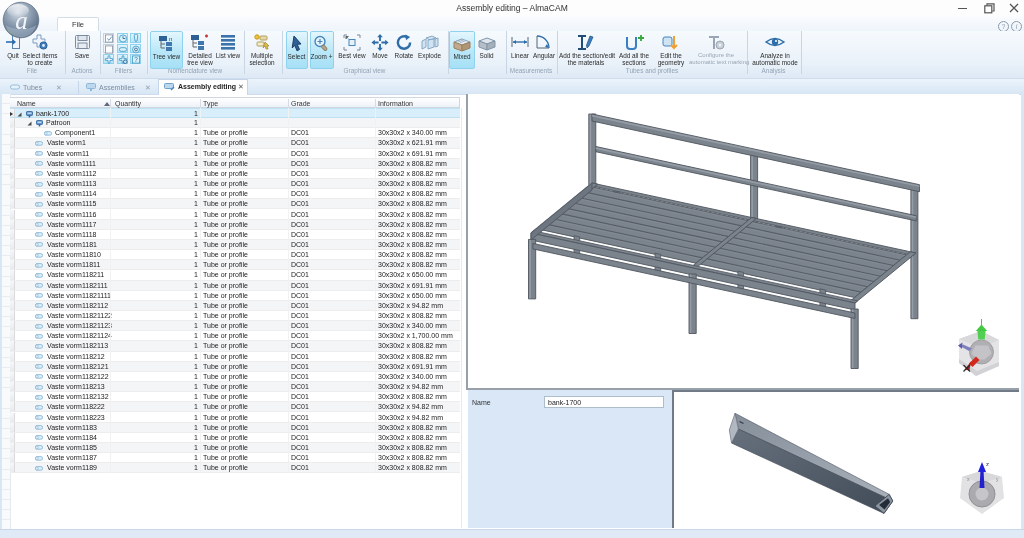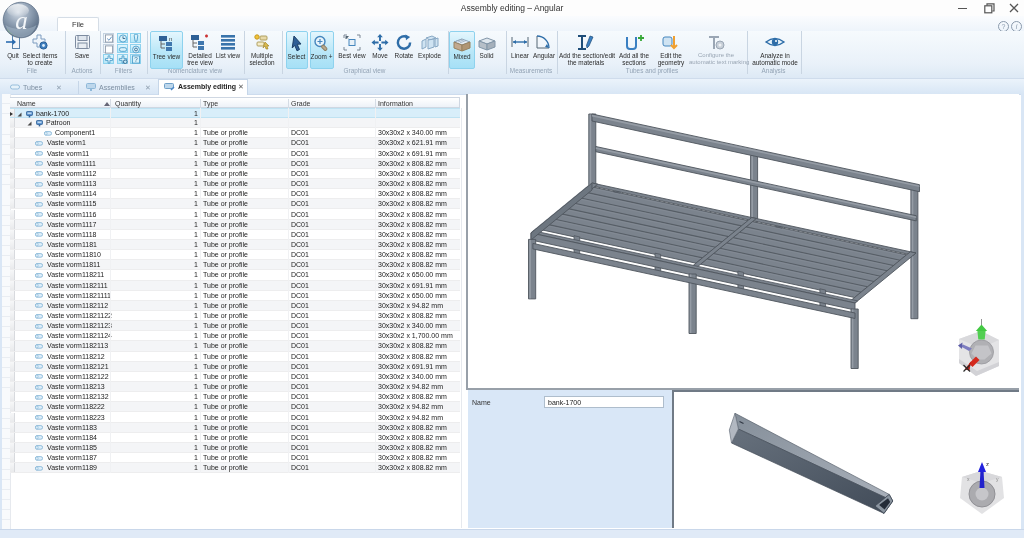--- a/index.html
+++ b/index.html
@@ -1,21 +1,21 @@
 <!DOCTYPE html>
 <html><head><meta charset="utf-8"><style>
 *{margin:0;padding:0;}
 body{width:1024px;height:538px;overflow:hidden;font-family:"Liberation Sans",sans-serif;background:#fff;position:relative;}
 .t{position:absolute;top:1px;font-size:7px;color:#222;white-space:nowrap;}
 .abs{position:absolute;}
 svg{vertical-align:top;}
 </style></head><body>
 
 <div class="abs" style="left:0;top:0;width:1024px;height:16px;background:#fdfdfd;"></div>
-<div class="abs" style="left:0;top:3px;width:1024px;text-align:center;font-size:8.5px;color:#333;">Assembly editing – Angular</div>
+<div class="abs" style="left:0;top:3px;width:1024px;text-align:center;font-size:8.5px;color:#333;">Assembly editing – AlmaCAM</div>
 <div class="abs" style="left:958px;top:7.5px;width:9px;height:1.5px;background:#555;"></div>
 <svg class="abs" style="left:984px;top:3px;" width="11" height="11" viewBox="0 0 11 11">
     <rect x="0.8" y="2.8" width="7" height="7" fill="none" stroke="#555" stroke-width="1.2"></rect>
     <path d="M3,2.6 V0.9 H10 V8 H8.3" fill="none" stroke="#555" stroke-width="1.2"></path>
   </svg>
 <svg class="abs" style="left:1009px;top:3px;" width="10" height="10" viewBox="0 0 10 10">
     <path d="M1,1 L9,9 M9,1 L1,9" stroke="#555" stroke-width="1.3"></path>
   </svg>
 
 <div class="abs" style="left:0;top:16px;width:1024px;height:15px;background:linear-gradient(#fafcfe,#eef4fb);border-bottom:1px solid #e3ebf4;"></div>

